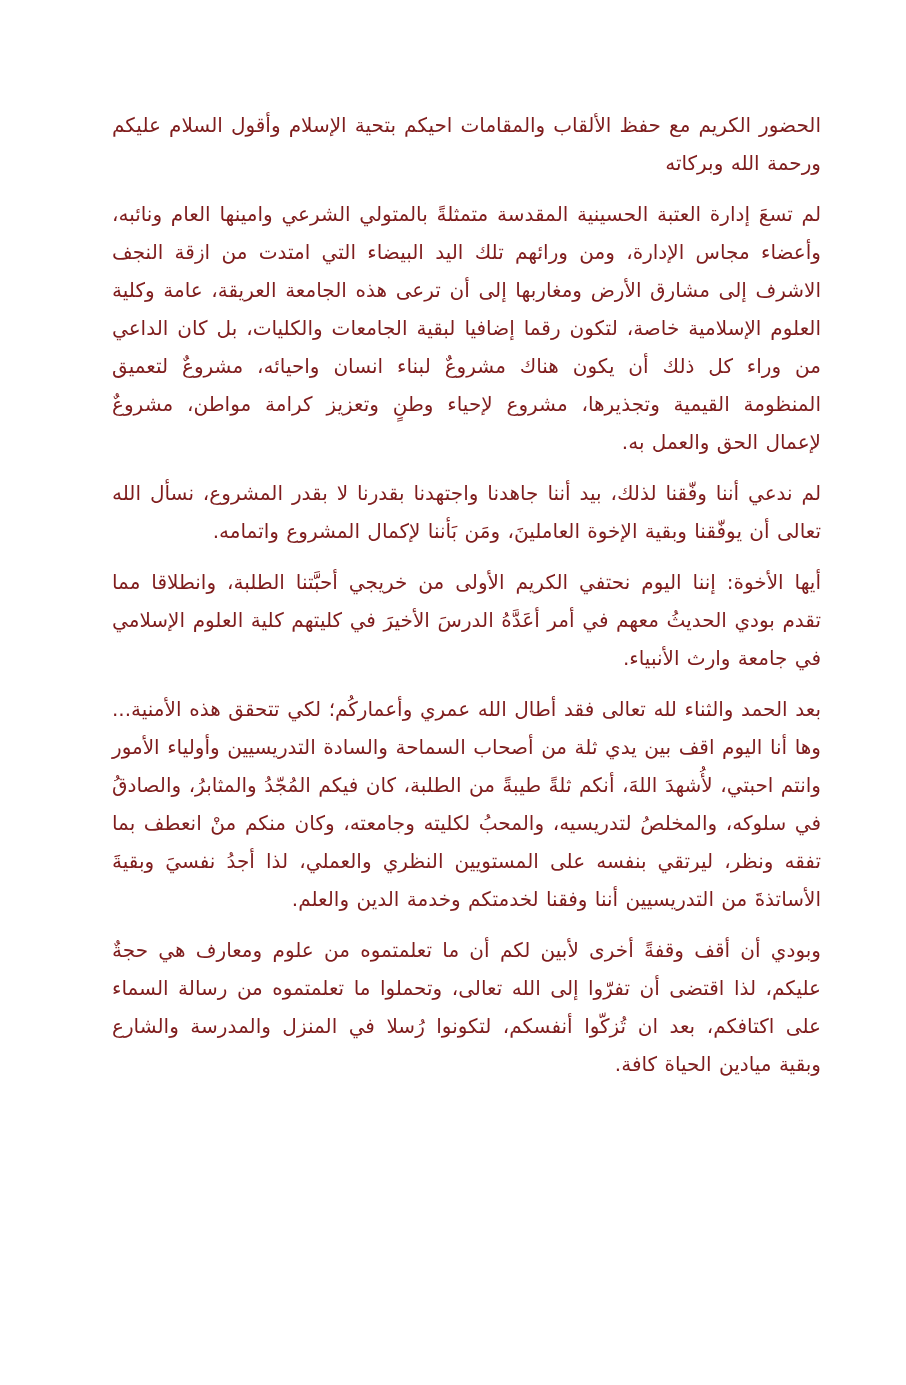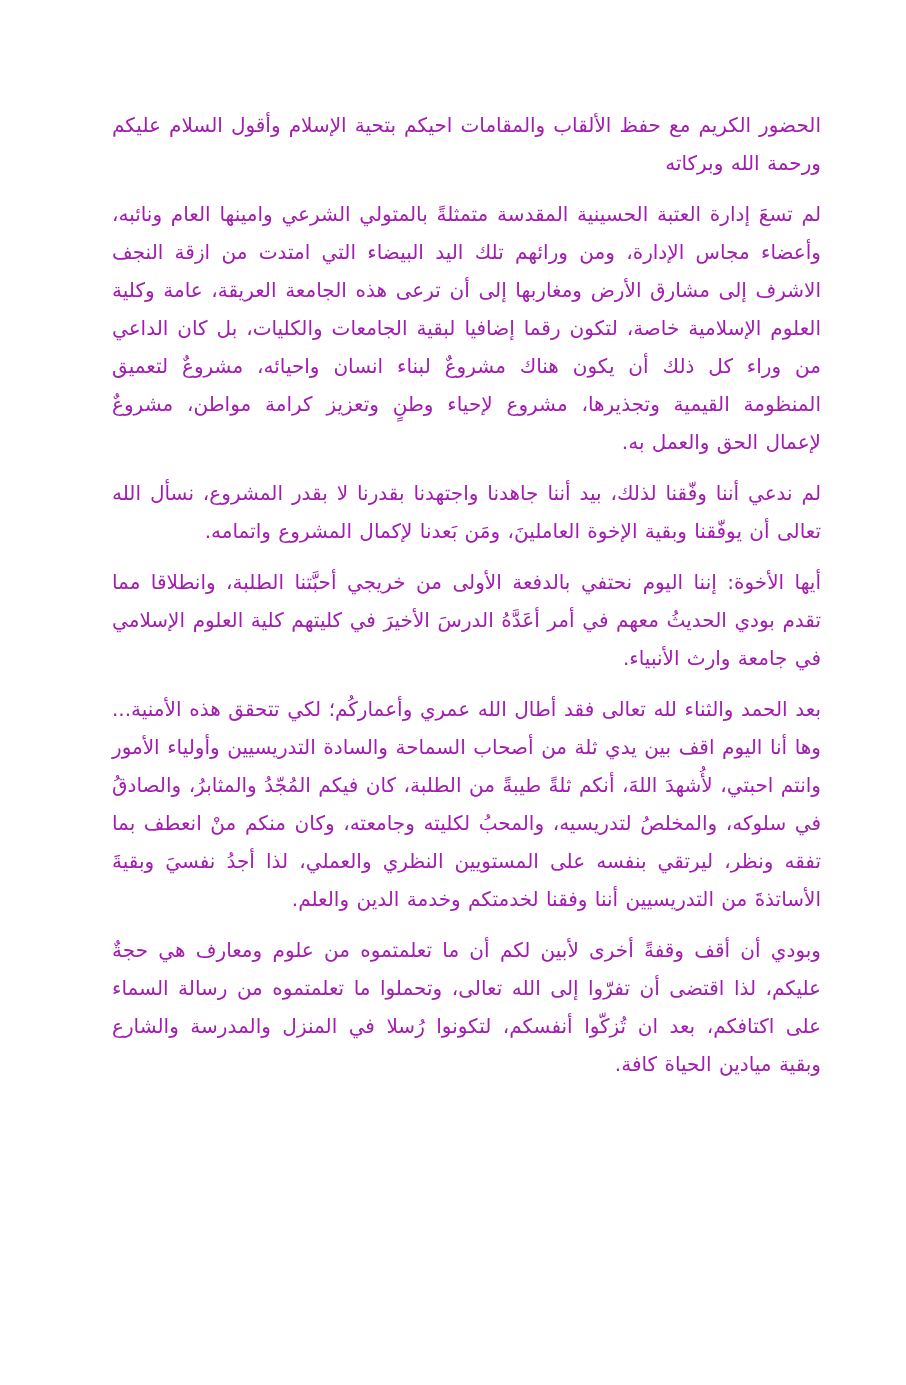--- a/index.html
+++ b/index.html
@@ -16,33 +16,33 @@
   .page {
     box-sizing: border-box;
     width: 906px;
     height: 1385px;
     padding: 106px 85px 40px 112px;
     direction: rtl;
     text-align: justify;
     font-family: "DejaVu Sans", sans-serif;
     font-size: 20px;
     line-height: 38px;
-    color: #a21caf;
+    color: #7f1d1d;
   }
   .para {
     margin: 0 0 13px 0;
     word-spacing: 1px;
   }
   .para:last-child {
     margin-bottom: 16px;
   }
 </style>
 </head>
 <body>
 
 <main class="page">
   <p class="para">الحضور الكريم مع حفظ الألقاب والمقامات احيكم بتحية الإسلام وأقول السلام عليكم ورحمة الله وبركاته</p>
   <p class="para">لم تسعَ إدارة العتبة الحسينية المقدسة متمثلةً بالمتولي الشرعي وامينها العام ونائبه، وأعضاء مجاس الإدارة، ومن ورائهم تلك اليد البيضاء التي امتدت من ازقة النجف الاشرف إلى مشارق الأرض ومغاربها إلى أن ترعى هذه الجامعة العريقة، عامة وكلية العلوم الإسلامية خاصة، لتكون رقما إضافيا لبقية الجامعات والكليات، بل كان الداعي من وراء كل ذلك أن يكون هناك مشروعٌ لبناء انسان واحيائه، مشروعٌ لتعميق المنظومة القيمية وتجذيرها، مشروع لإحياء وطنٍ وتعزيز كرامة مواطن، مشروعٌ لإعمال الحق والعمل به.</p>
-  <p class="para">لم ندعي أننا وفّقنا لذلك، بيد أننا جاهدنا واجتهدنا بقدرنا لا بقدر المشروع، نسأل الله تعالى أن يوفّقنا وبقية الإخوة العاملينَ، ومَن بَعدنا لإكمال المشروع واتمامه.</p>
-  <p class="para">أيها الأخوة: إننا اليوم نحتفي بالدفعة الأولى من خريجي أحبَّتنا الطلبة، وانطلاقا مما تقدم بودي الحديثُ معهم في أمر أعَدَّهُ الدرسَ الأخيرَ في كليتهم كلية العلوم الإسلامي في جامعة وارث الأنبياء.</p>
+  <p class="para">لم ندعي أننا وفّقنا لذلك، بيد أننا جاهدنا واجتهدنا بقدرنا لا بقدر المشروع، نسأل الله تعالى أن يوفّقنا وبقية الإخوة العاملينَ، ومَن بَأننا لإكمال المشروع واتمامه.</p>
+  <p class="para">أيها الأخوة: إننا اليوم نحتفي الكريم الأولى من خريجي أحبَّتنا الطلبة، وانطلاقا مما تقدم بودي الحديثُ معهم في أمر أعَدَّهُ الدرسَ الأخيرَ في كليتهم كلية العلوم الإسلامي في جامعة وارث الأنبياء.</p>
   <p class="para">بعد الحمد والثناء لله تعالى فقد أطال الله عمري وأعماركُم؛ لكي تتحقق هذه الأمنية... وها أنا اليوم اقف بين يدي ثلة من أصحاب السماحة والسادة التدريسيين وأولياء الأمور وانتم احبتي، لأُشهدَ اللهَ، أنكم ثلةً طيبةً من الطلبة، كان فيكم المُجّدُ والمثابرُ، والصادقُ في سلوكه، والمخلصُ لتدريسيه، والمحبُ لكليته وجامعته، وكان منكم منْ انعطف بما تفقه ونظر، ليرتقي بنفسه على المستويين النظري والعملي، لذا أجدُ نفسيَ وبقيةَ الأساتذةَ من التدريسيين أننا وفقنا لخدمتكم وخدمة الدين والعلم.</p>
   <p class="para">وبودي أن أقف وقفةً أخرى لأبين لكم أن ما تعلمتموه من علوم ومعارف هي حجةٌ عليكم، لذا اقتضى أن تفرّوا إلى الله تعالى، وتحملوا ما تعلمتموه من رسالة السماء على اكتافكم، بعد ان تُزكّوا أنفسكم، لتكونوا رُسلا في المنزل والمدرسة والشارع وبقية ميادين الحياة كافة.</p>
 </main>
 
 </body></html>

